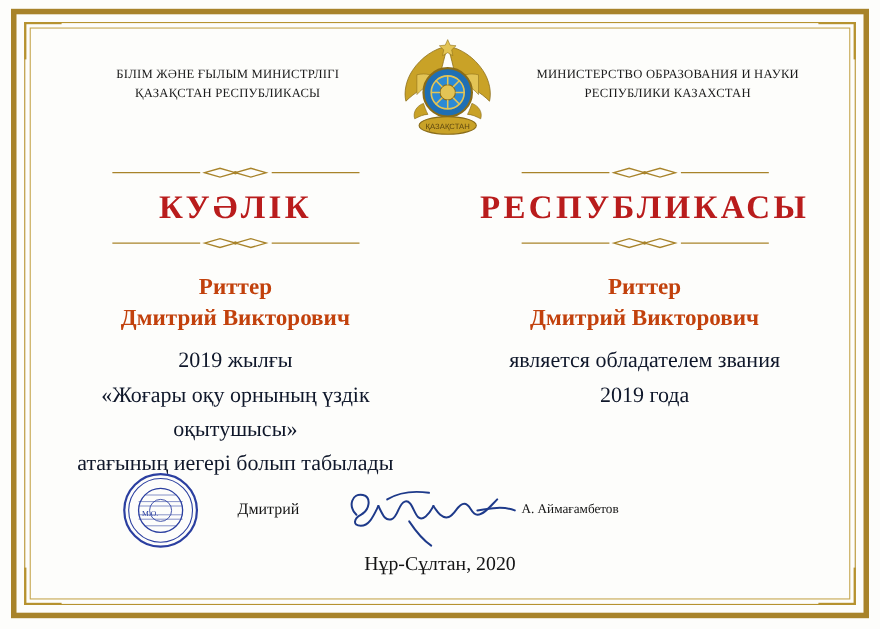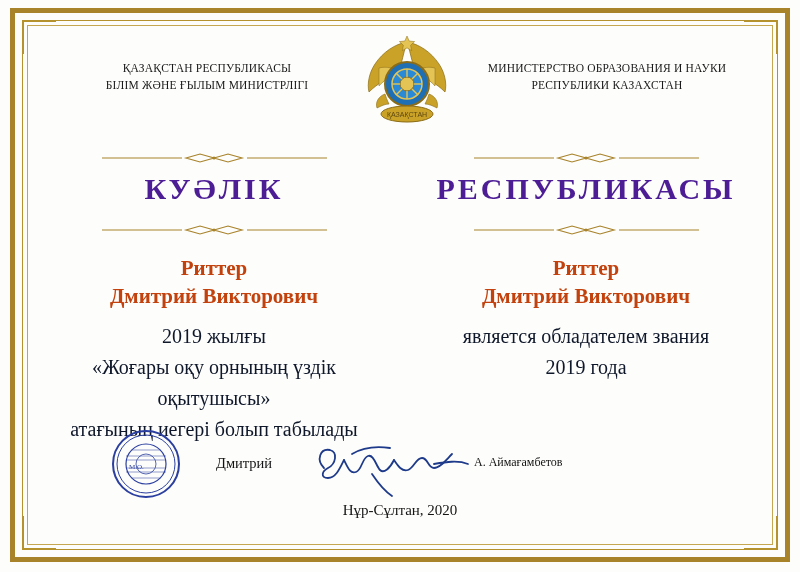--- a/index.html
+++ b/index.html
@@ -104,22 +104,22 @@
 
   .divider {
     width: 225px;
     height: 12px;
     margin: 0 auto;
   }
   .title {
     font-size: 30px;
     font-weight: bold;
     letter-spacing: 3px;
-    color: #4c1d95;
-    margin: 10px 0 16px 0;
+    color: #b91c1c;
+    margin: 10px 0 8px 0;
     font-family: "Liberation Serif", serif;
   }
   .name {
     font-size: 21px;
     font-weight: bold;
     color: #c2410c;
     line-height: 1.35;
     margin-top: 20px;
     font-family: "Liberation Serif", serif;
   }
@@ -166,43 +166,43 @@
     top: 27px;
     font-size: 12px;
     color: #141414;
   }
   .place-date {
     position: absolute;
     left: 0;
     right: 0;
     top: 470px;
     text-align: center;
-    font-size: 15px;
+    font-size: 18px;
     color: #141414;
   }
 </style>
 </head>
 <body>
 
 <div class="certificate">
 
   <div class="frame-outer"></div>
   <div class="frame-inner"></div>
   <div class="frame-inner2"></div>
   <div class="corner tl"></div>
   <div class="corner tr"></div>
   <div class="corner bl"></div>
   <div class="corner br"></div>
 
   <div class="content">
 
     <div class="header">
       <div class="ministry left">
+        <div>БІЛІМ ЖӘНЕ ҒЫЛЫМ МИНИСТРЛІГІ</div>
         <div>ҚАЗАҚСТАН РЕСПУБЛИКАСЫ</div>
-        <div>БІЛІМ ЖӘНЕ ҒЫЛЫМ МИНИСТРЛІГІ</div>
       </div>
 
       <div class="emblem">
         <svg width="104" height="96" viewBox="0 0 104 96">
 
           <g fill="#c9a227" stroke="#8a6c18" stroke-width="0.7">
             <path d="M52 8 C40 10 28 18 20 30 C14 39 12 50 14 58 C22 50 32 44 42 42 C46 34 48 20 52 8 Z"></path>
             <path d="M52 8 C64 10 76 18 84 30 C90 39 92 50 90 58 C82 50 72 44 62 42 C58 34 56 20 52 8 Z"></path>
           </g>
           <g fill="#e3c455" stroke="#8a6c18" stroke-width="0.5">

